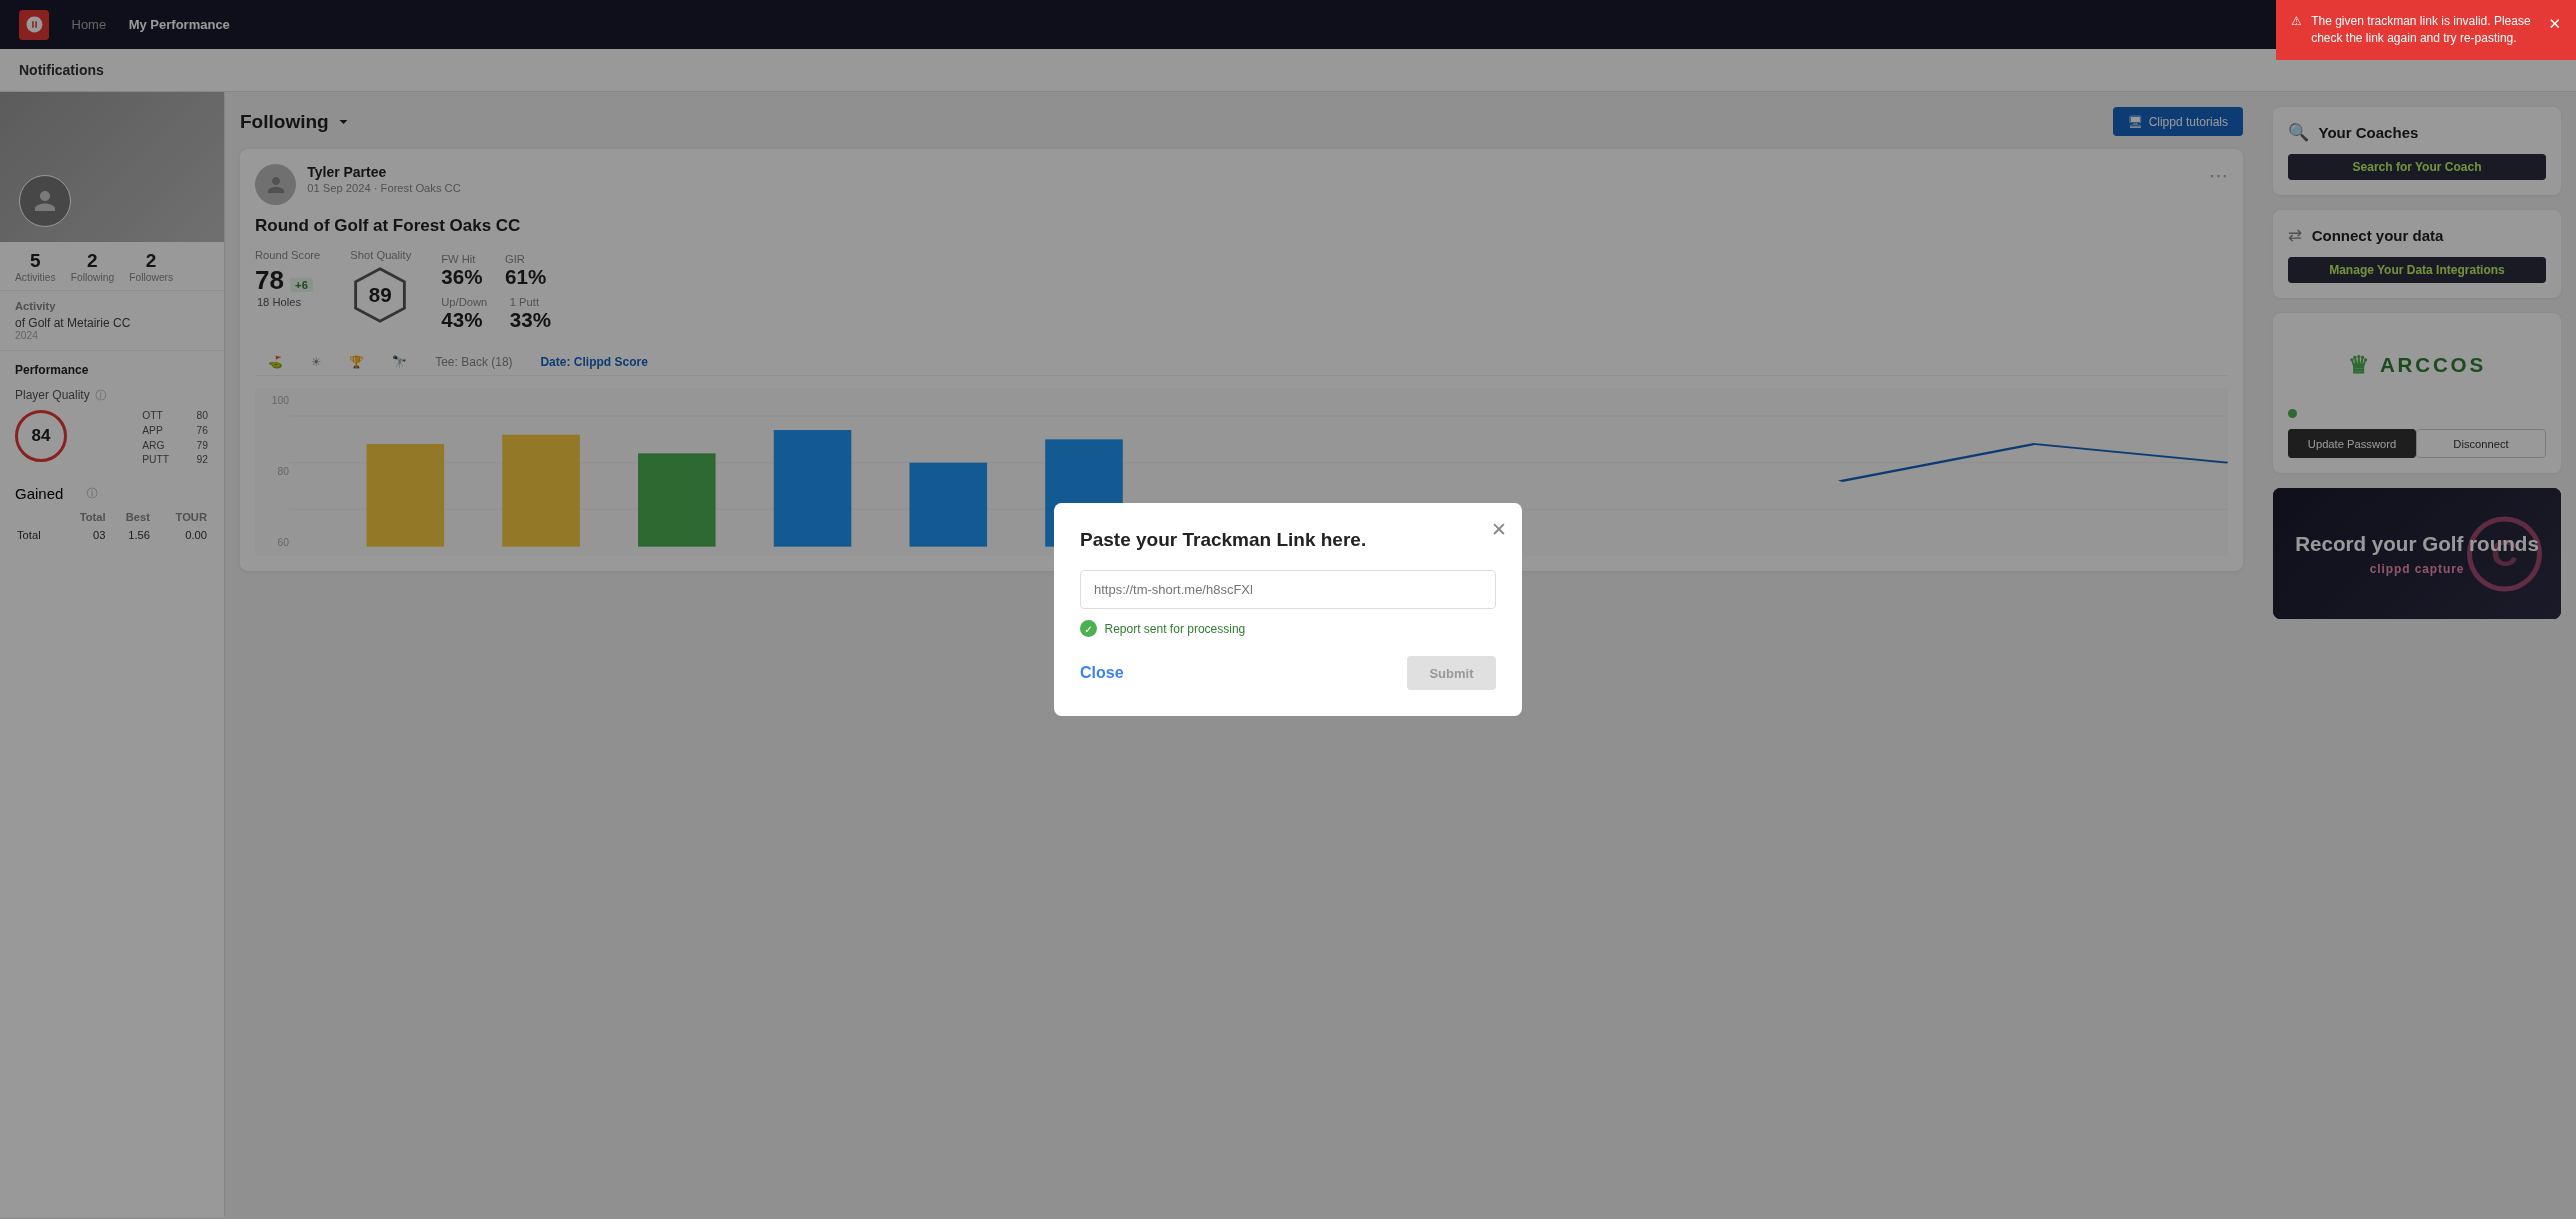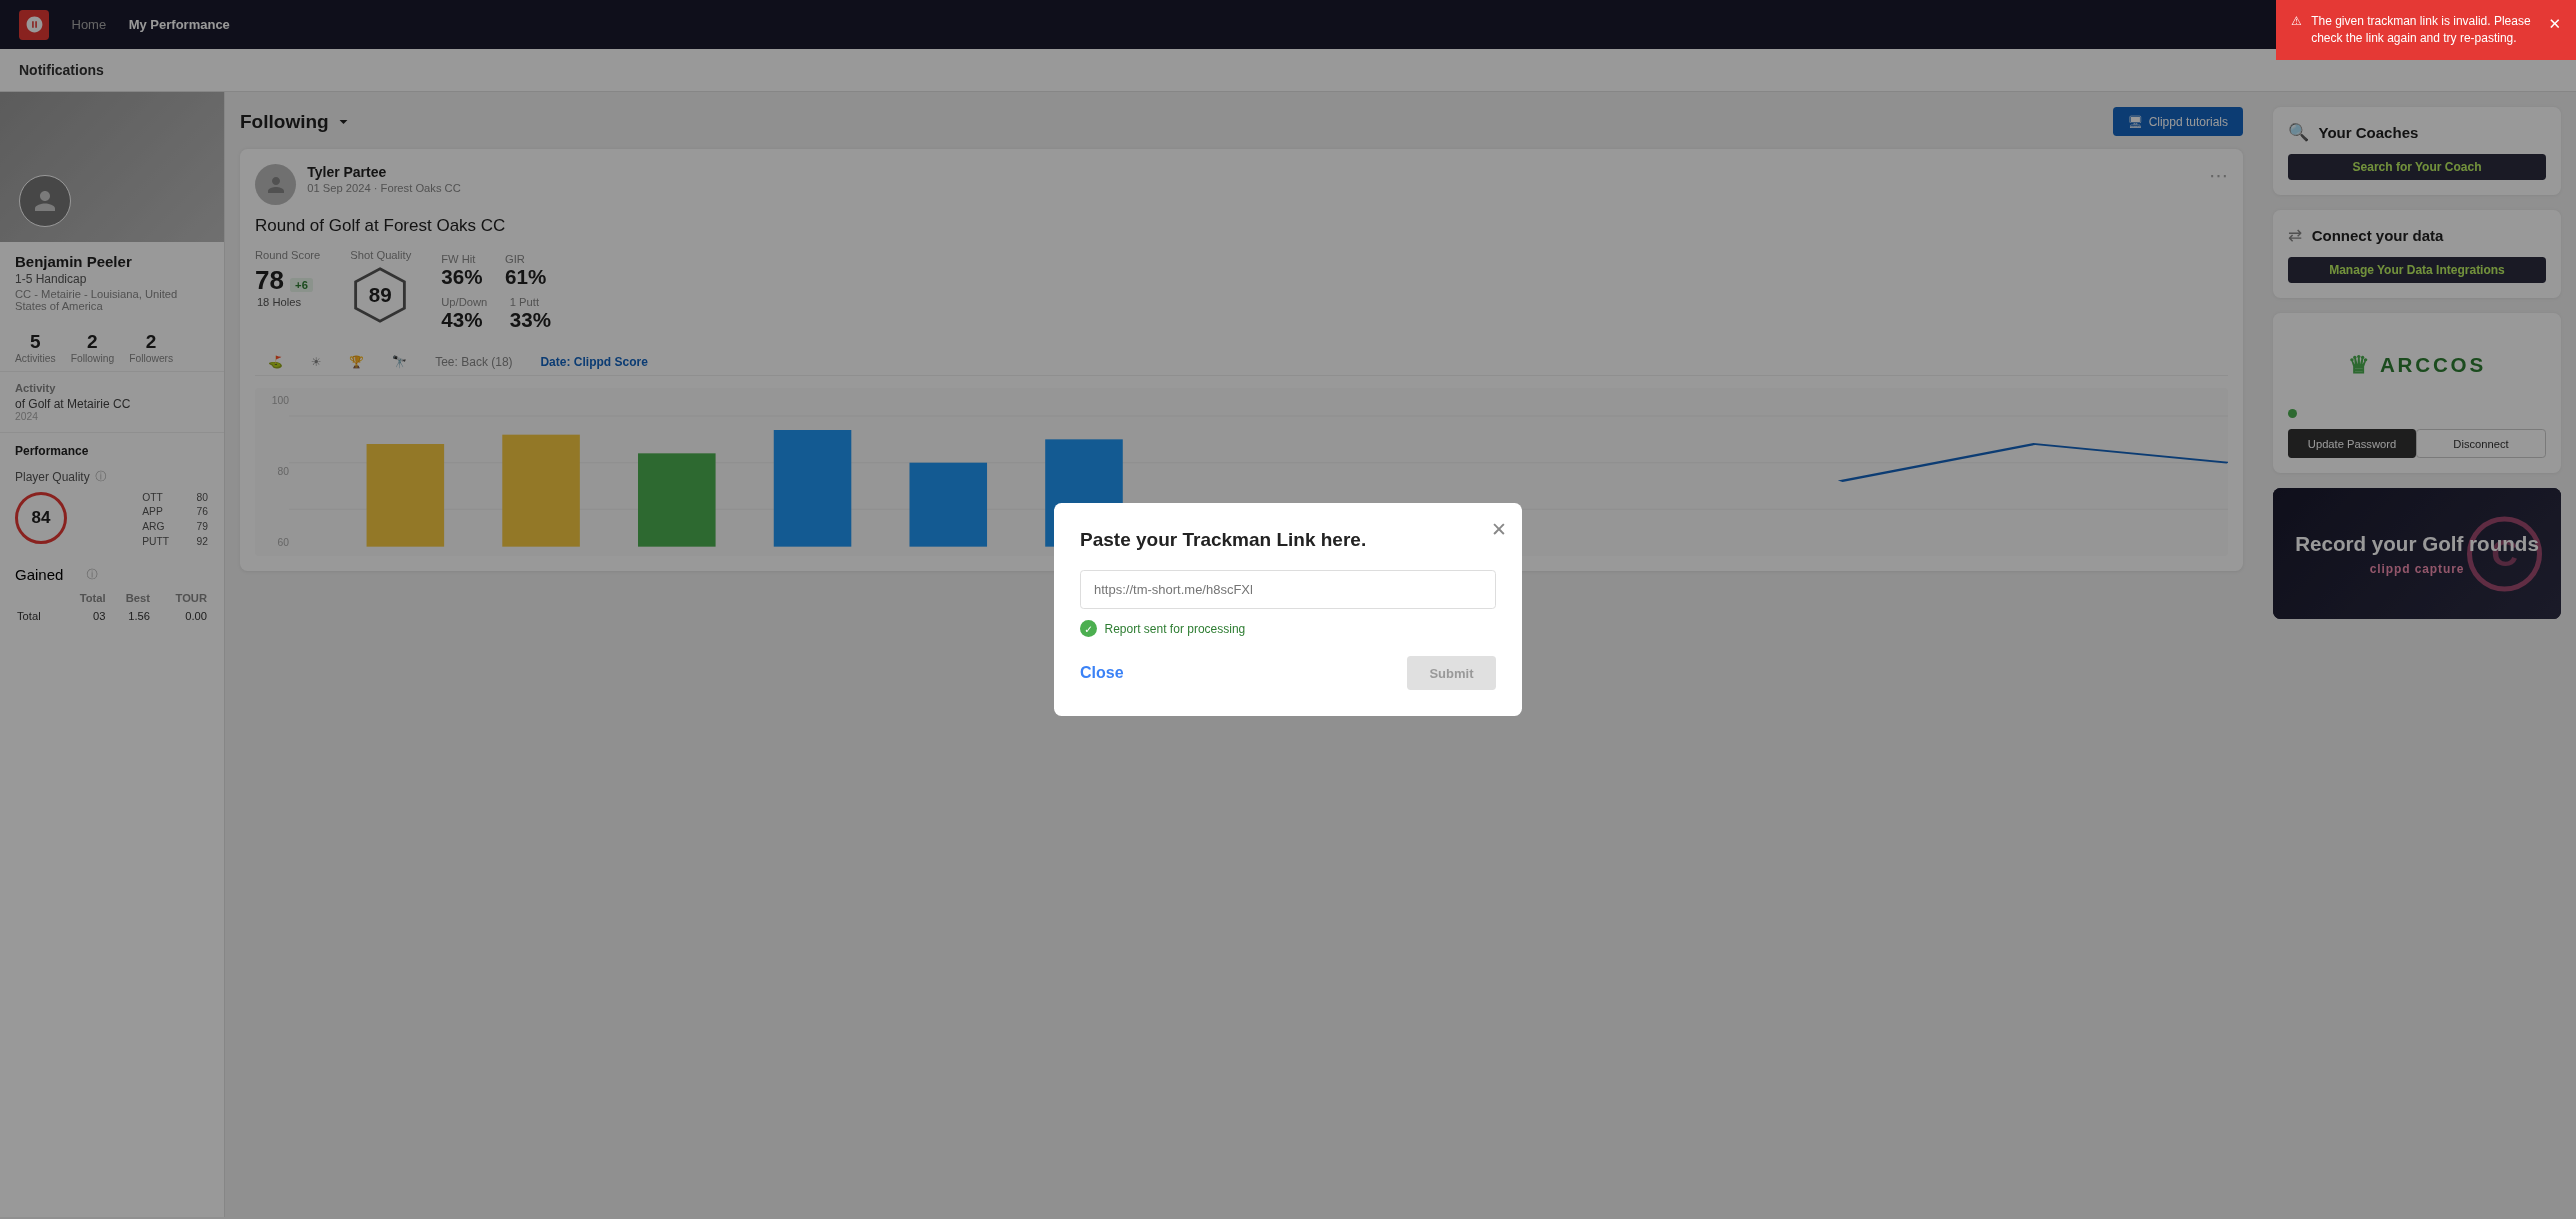--- a/index.html
+++ b/index.html
@@ -174,21 +174,21 @@
     .feed-card-avatar {
       width: 41px; height: 41px; background: #bbb; border-radius: 50%;
       display: flex; align-items: center; justify-content: center;
       flex-shrink: 0; margin-right: 11.2px;
     }
     .feed-card-avatar svg { fill: #888; width: 24px; height: 24px; }
     .feed-card-meta { flex: 1; }
     .feed-card-name { font-size: 14px; font-weight: 700; color: #222; }
     .feed-card-date { font-size: 11.2px; color: #888; margin-top: 1.9px; }
     .feed-card-menu { color: #aaa; cursor: pointer; font-size: 19px; }
-    .feed-card-title { font-size: 17px; font-weight: 400; color: #222; margin-bottom: 13px; }
+    .feed-card-title { font-size: 17px; font-weight: 700; color: #222; margin-bottom: 13px; }
 
     .feed-stats-row { display: flex; gap: 30px; flex-wrap: wrap; }
     .feed-stat-block { }
     .feed-stat-label { font-size: 11.2px; color: #888; margin-bottom: 3.7px; }
     .feed-stat-val { font-size: 26px; font-weight: 700; color: #222; }
     .feed-stat-sub { font-size: 11.2px; color: #555; margin-left: 1.9px; }
     .feed-stat-badge {
       display: inline-block; background: #e8f5e9; color: #2e7d32;
       font-size: 11.2px; font-weight: 600; padding: 0.9px 5.6px; border-radius: 2.8px; margin-left: 5.6px;
     }
@@ -409,25 +409,20 @@
 
   <aside class="sidebar">
     <div class="sidebar-profile-img">
       <div class="sidebar-profile-img-bg"></div>
       <div class="sidebar-avatar">
         <svg viewBox="0 0 24 24" xmlns="http://www.w3.org/2000/svg">
             <path d="M12 12c2.21 0 4-1.79 4-4S14.21 4 12 4 8 5.79 8 8s1.79 4 4 4zm0 2c-2.67 0-8 1.34-8 4v2h16v-2c0-2.66-5.33-4-8-4z"></path>
           </svg>
       </div>
     </div>
-    <div class="sidebar-info">
-      <div class="sidebar-name">Benjamin Peeler</div>
-      <div class="sidebar-handicap">1-5 Handicap</div>
-      <div class="sidebar-location">CC - Metairie - Louisiana, United States of America</div>
-    </div>
     <div class="sidebar-stats">
       <div class="sidebar-stat">
         <div class="sidebar-stat-val">5</div>
         <div class="sidebar-stat-label">Activities</div>
       </div>
       <div class="sidebar-stat">
         <div class="sidebar-stat-val">2</div>
         <div class="sidebar-stat-label">Following</div>
       </div>
       <div class="sidebar-stat">

